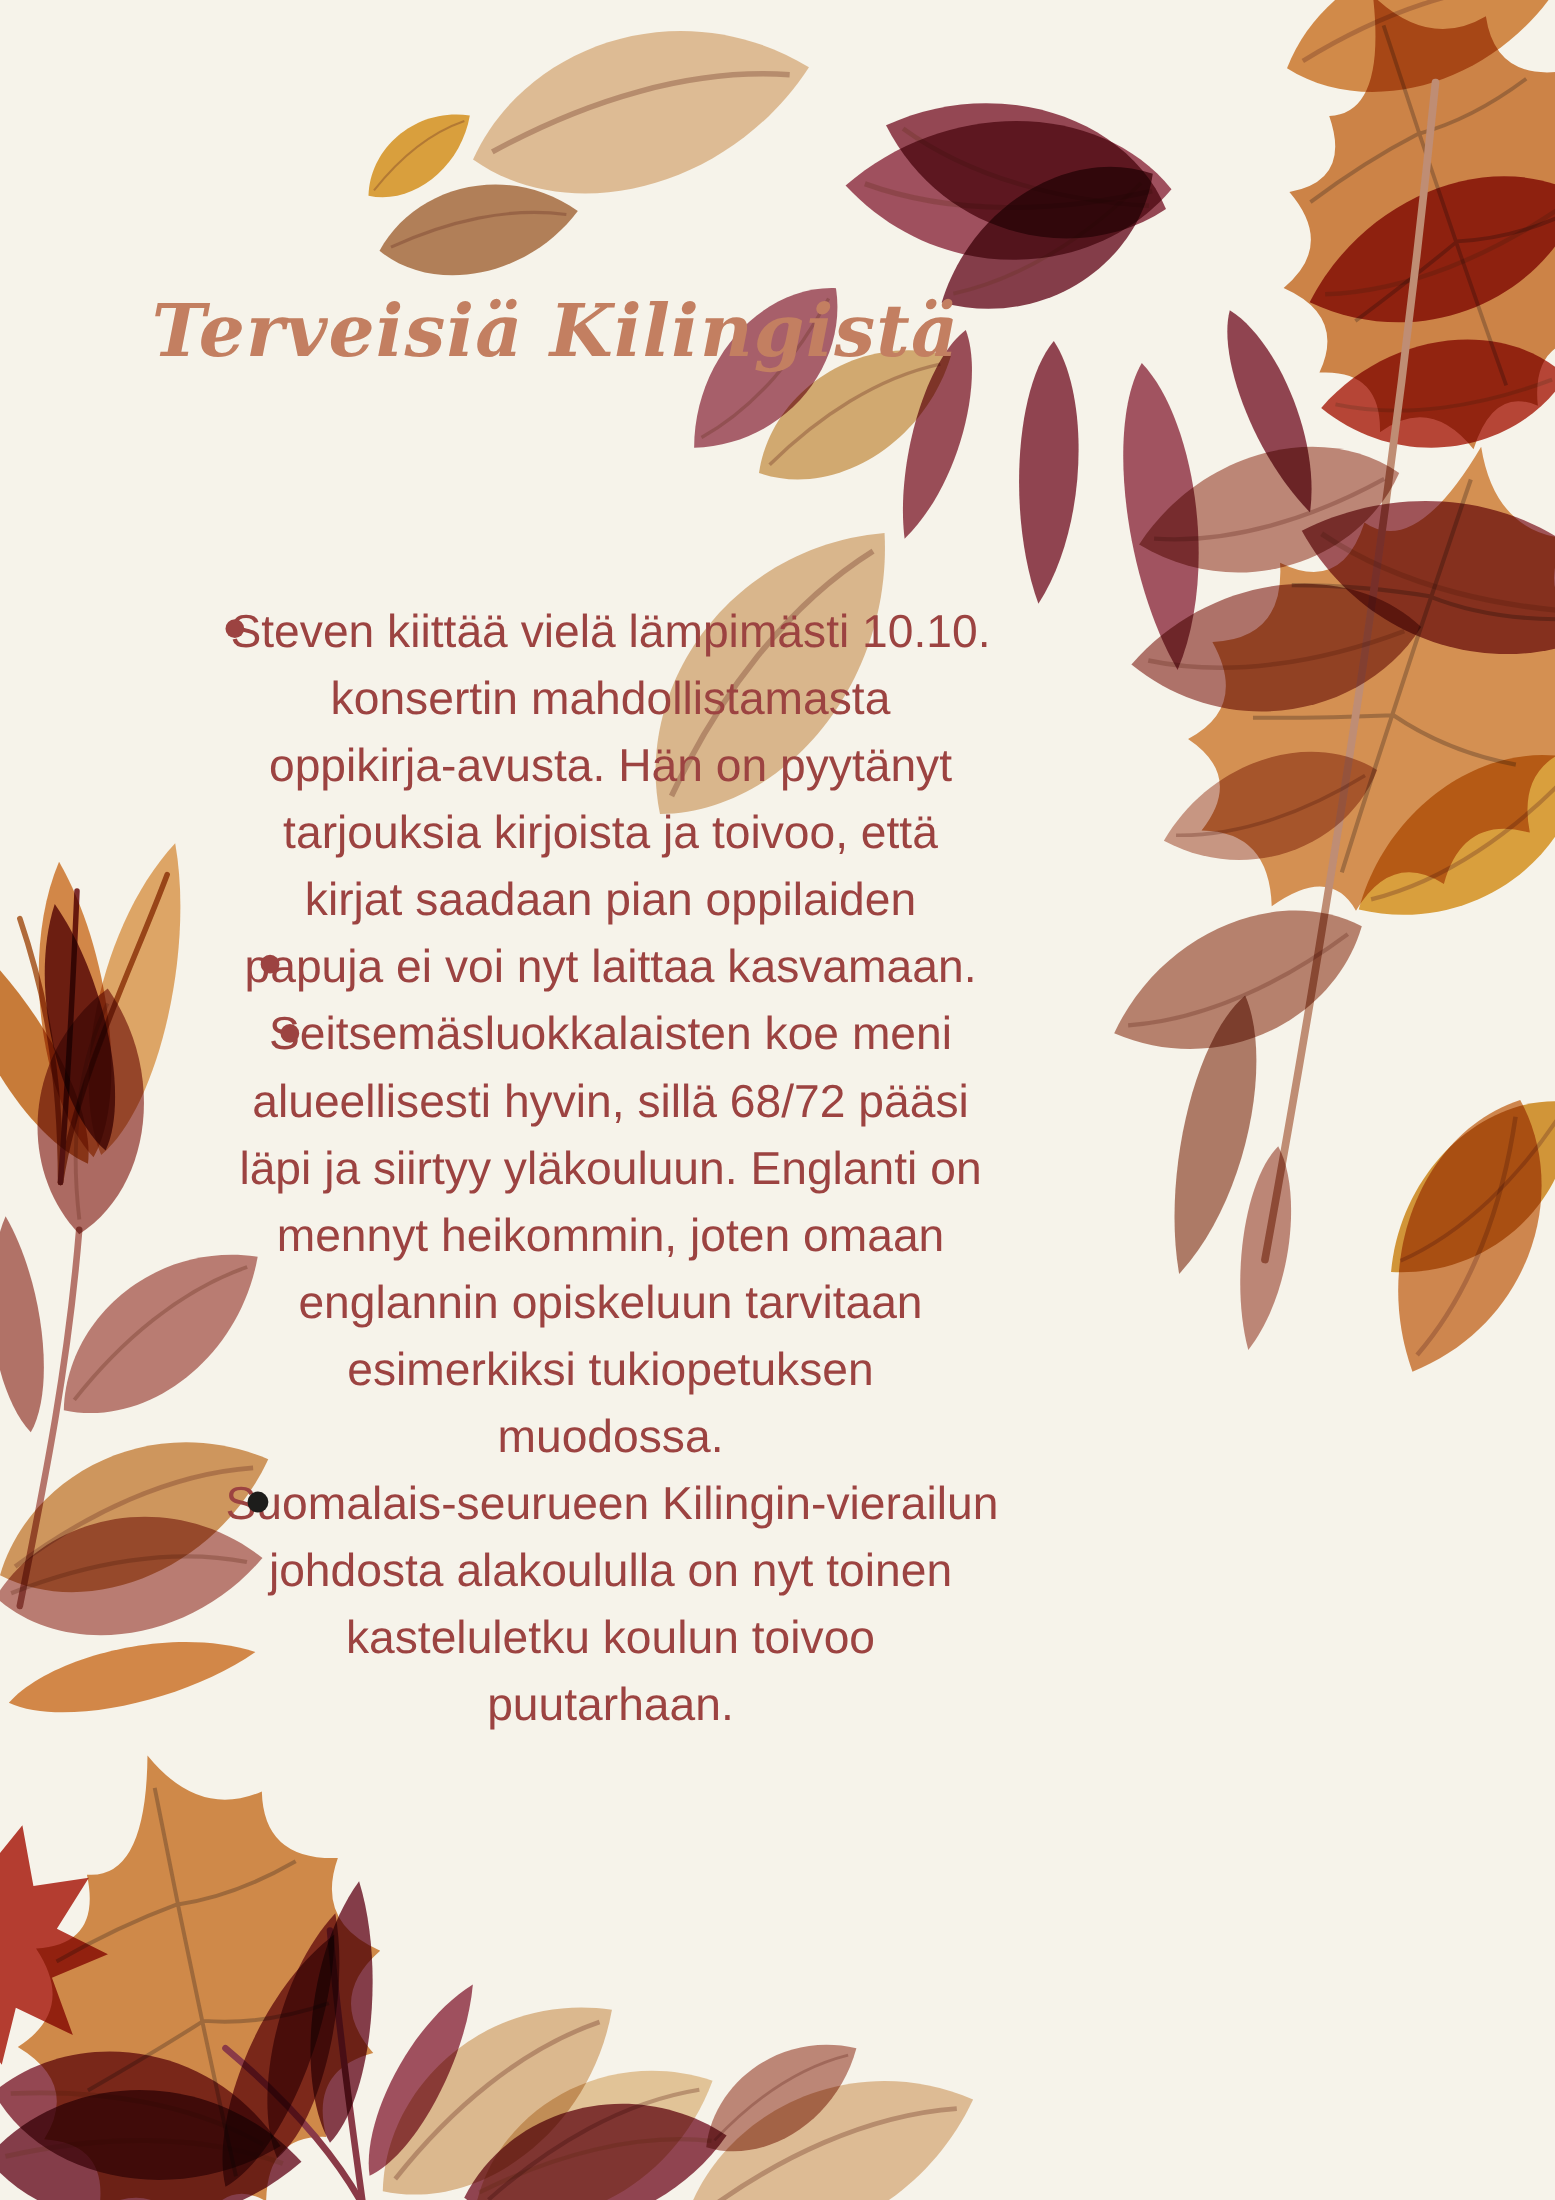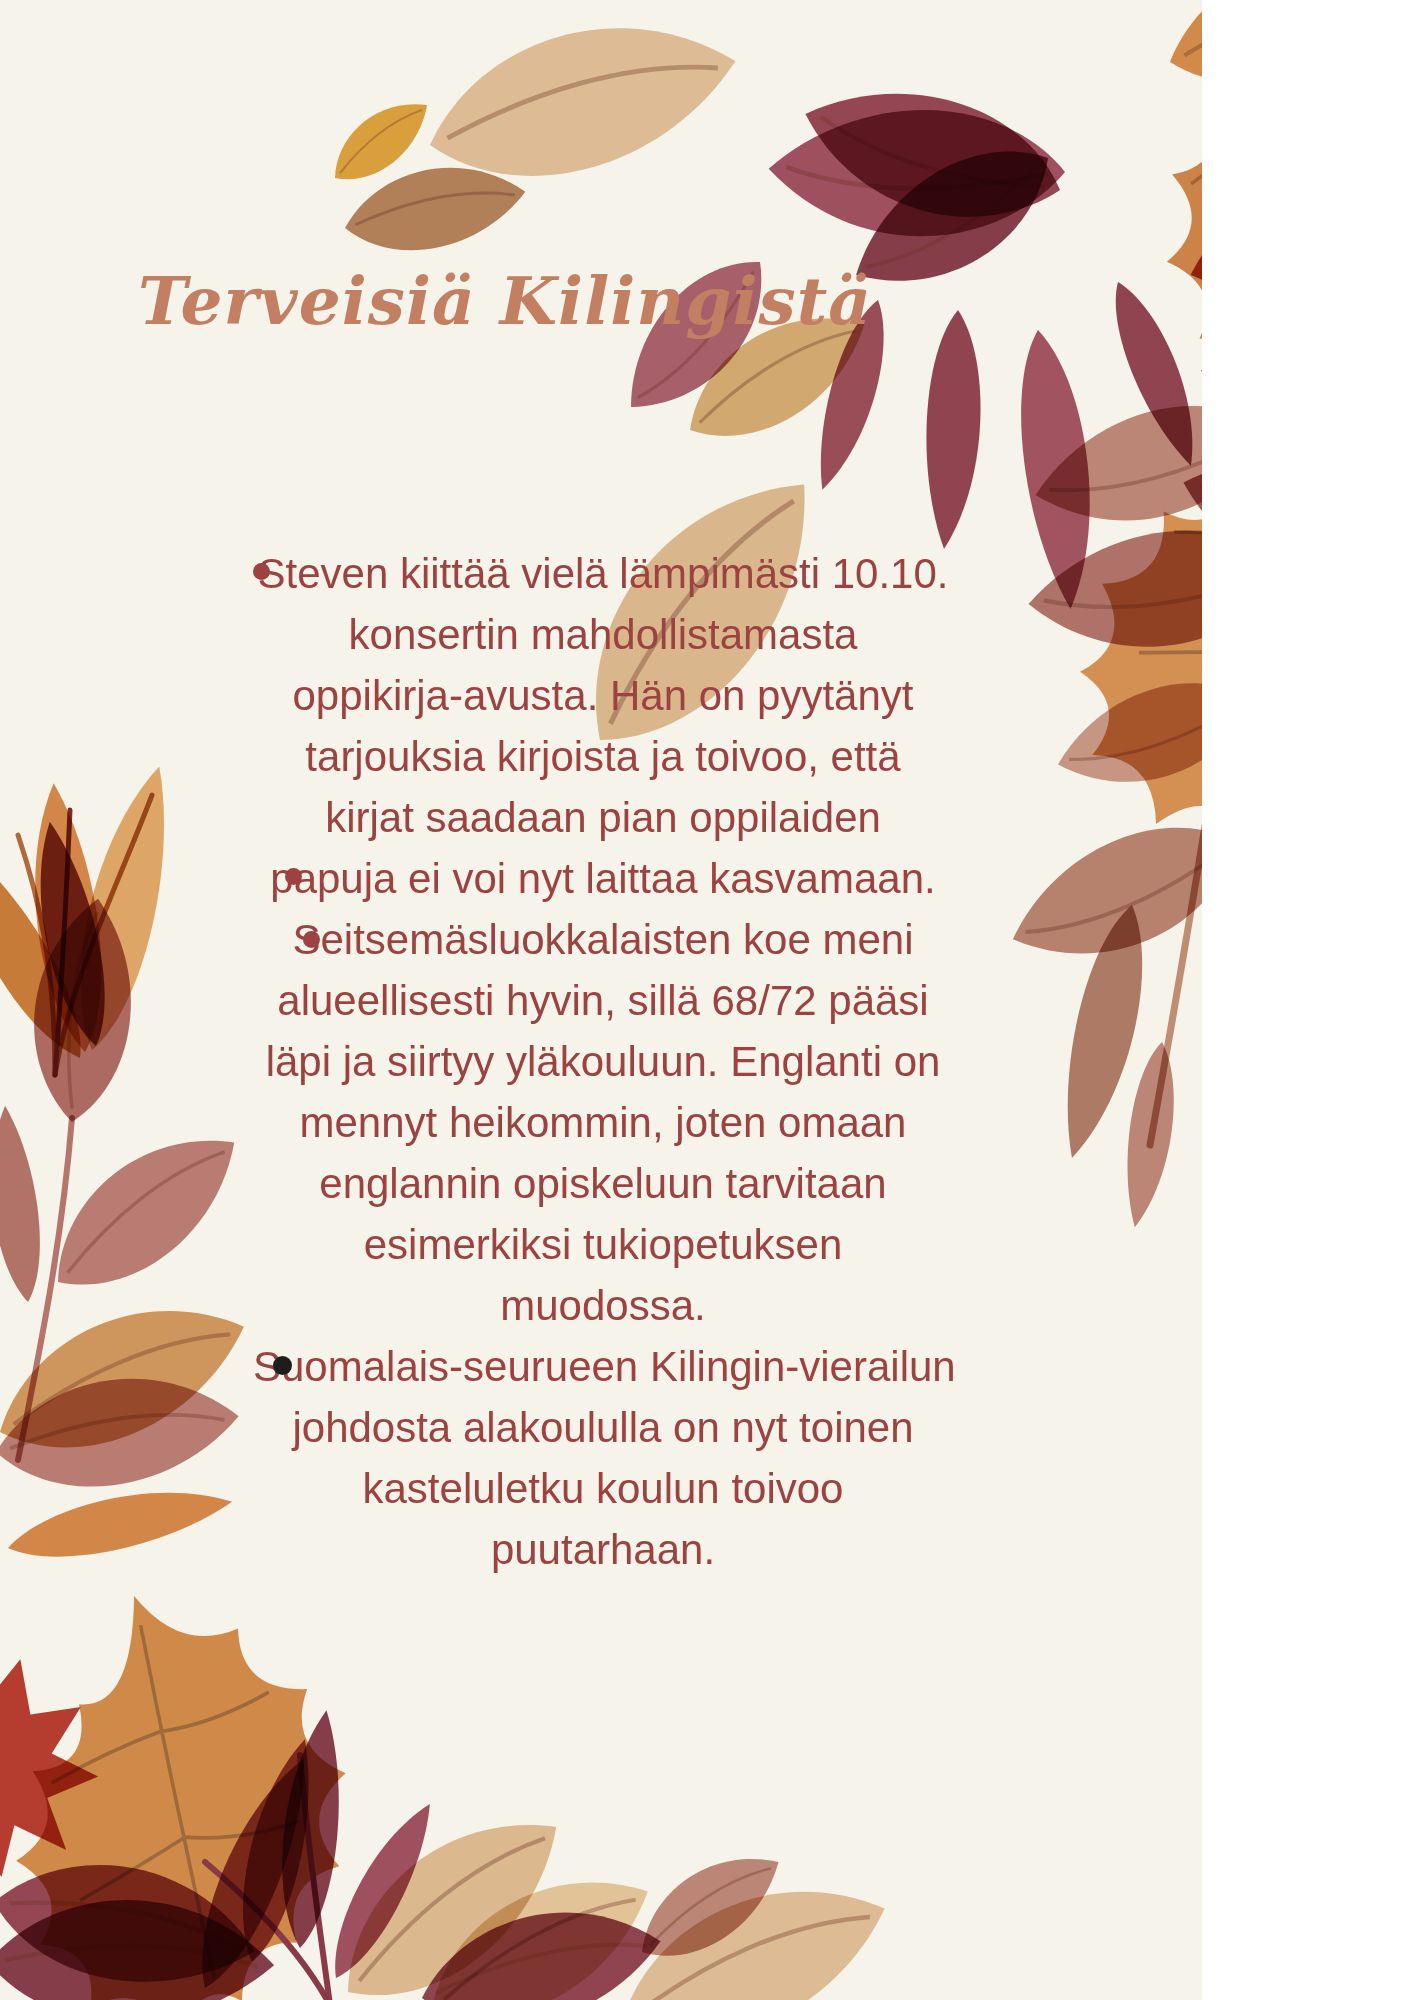--- a/index.html
+++ b/index.html
@@ -3,21 +3,21 @@
 <meta charset="utf-8">
 <style>
   html,body{margin:0;padding:0;}
   :root{
     --bg:#f6f3ea;
     --title-color:#c37f61;
     --body-color:#9c4341;
   }
   .page{
     position:relative;
-    width:1202px;height:2000px;
+    width:1414px;height:2000px;
     background:var(--bg);
     overflow:hidden;
     font-family:"Liberation Sans", sans-serif;
   }
   .leaves{
     position:absolute;inset:0;z-index:0;
   }
   .leaf{mix-blend-mode:multiply;opacity:.95;}
   .stem{fill:none;stroke-linecap:round;}
   h1.title{
@@ -29,21 +29,20 @@
     font-weight:bold;
     font-size:66px;
     letter-spacing:1px;
     color:var(--title-color);
   }
   .content{
     position:absolute;left:205px;top:543px;width:700px;z-index:2;
     color:var(--body-color);
     font-size:42px;
     line-height:61px;
-    margin-left:48px;
   }
   .bullet-item{position:relative;}
   .line{text-align:center;white-space:nowrap;}
   .dot{
     position:absolute;top:20px;
     width:17px;height:17px;border-radius:50%;
     background:var(--body-color);
   }
   .d0{left:0px;}
   .d1{left:32px;}

